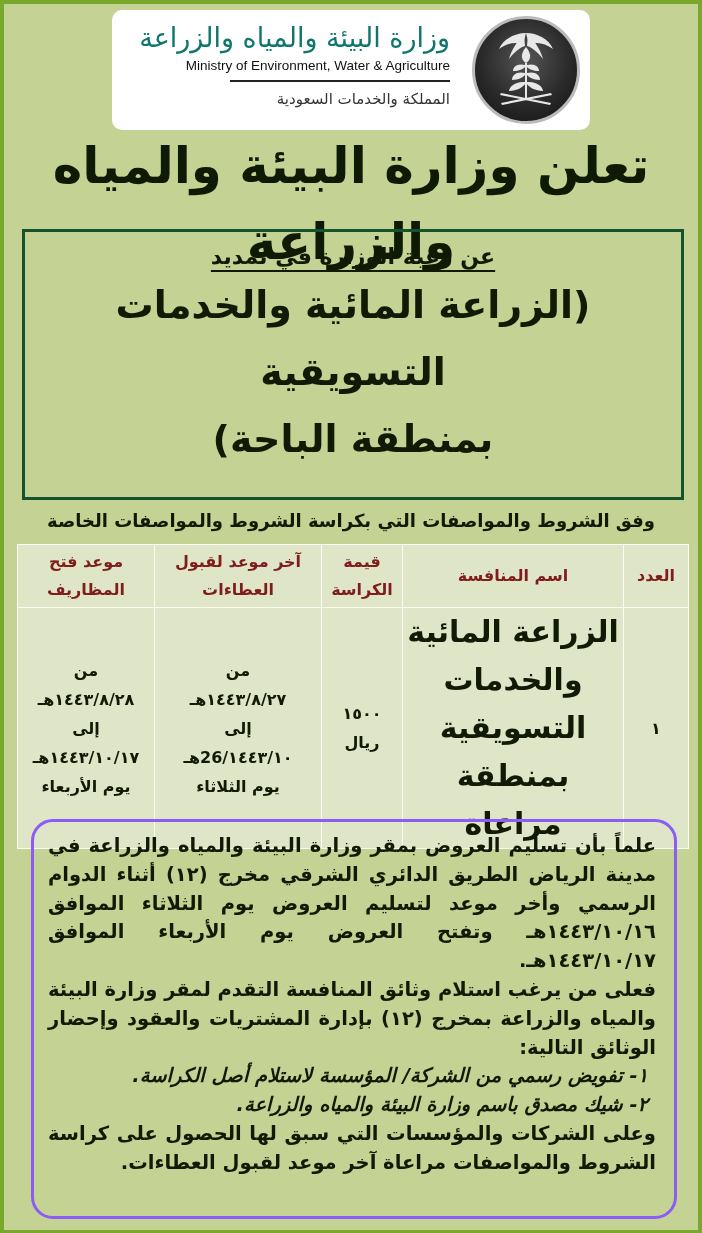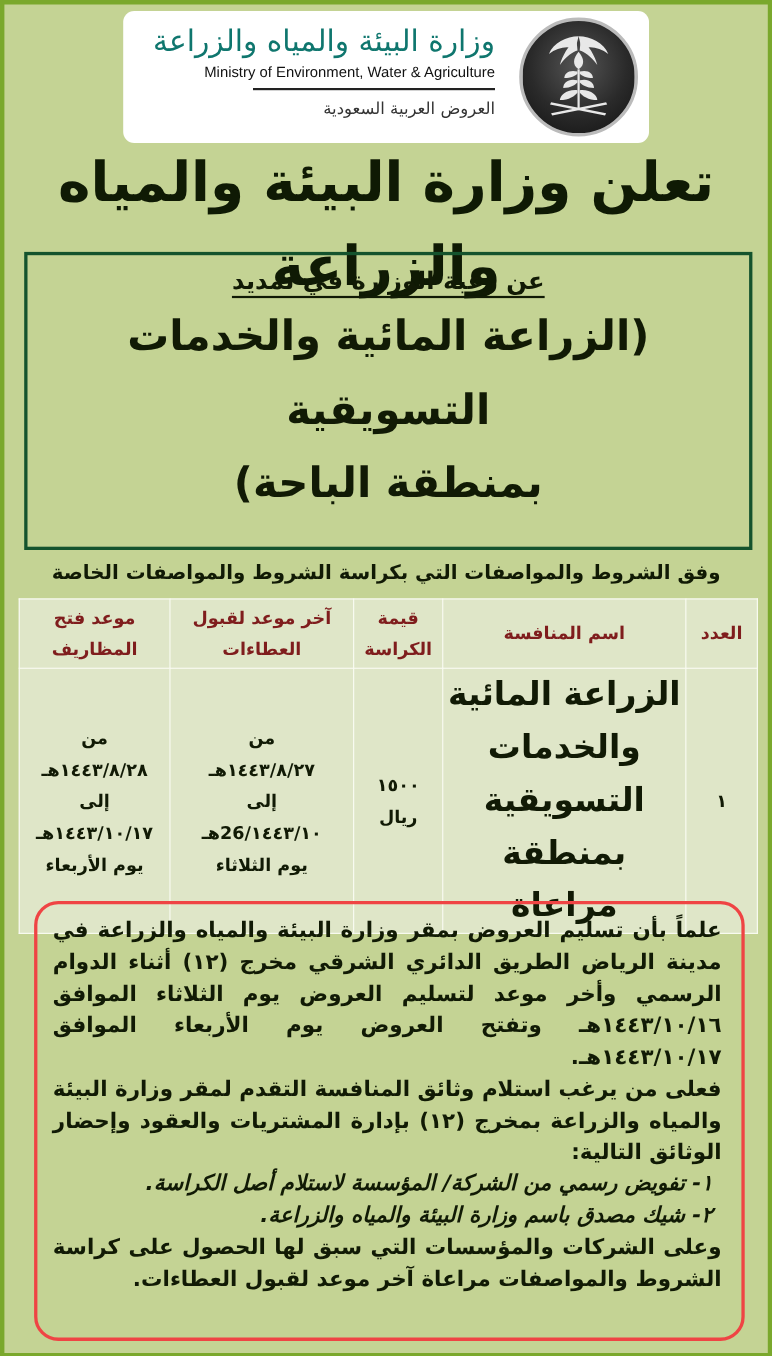--- a/index.html
+++ b/index.html
@@ -52,37 +52,37 @@
     border-collapse:collapse; direction:rtl; background:#dfe6c8;
   }
   table.tender th, table.tender td {
     border:1px solid #fbfcf4; text-align:center; vertical-align:middle; padding:0 4px;
   }
   table.tender th { font-size:16px; font-weight:bold; line-height:28px; height:62px; color:#7f1d1d;margin-left:23px; }
   table.tender td { font-size:16px; font-weight:bold; line-height:29px; }
   td.name { font-size:30px !important; line-height:48px !important; }
   .notes {
     position:absolute; left:27px; top:815px; width:646px; height:400px; box-sizing:border-box;
-    border:3px solid #ef4444; border-radius:22px; direction:rtl; text-align:justify;
+    border:3px solid #8b5cf6; border-radius:22px; direction:rtl; text-align:justify;
     padding:10px 18px 0 14px; font-size:19.5px; font-weight:bold; line-height:28.8px;
   }
   .notes p { margin:0; }
   .notes .item { text-align:right; padding-right:8px;font-style:italic; }
 </style>
 </head>
 <body>
 
 <div class="page">
 
   <div class="logo-box">
     <div class="logo-text">
       <div class="logo-ar">وزارة البيئة والمياه والزراعة</div>
       <div class="logo-en">Ministry of Environment, Water &amp; Agriculture</div>
       <div class="logo-rule"></div>
-      <div class="logo-sub">العروض العربية السعودية</div>
+      <div class="logo-sub">المملكة والخدمات السعودية</div>
     </div>
     <div class="emblem">
       <svg width="102" height="102" viewBox="0 0 102 102">
         <g fill="#e8e8e8">
           <path d="M51 14 C40 14 28 20 24 30 C32 24 42 22 48 26 Z"></path>
           <path d="M51 14 C62 14 74 20 78 30 C70 24 60 22 54 26 Z"></path>
           <path d="M49 16 C42 22 36 32 34 40 C40 32 46 28 50 27 Z"></path>
           <path d="M53 16 C60 22 66 32 68 40 C62 32 56 28 52 27 Z"></path>
           <path d="M51 28 C46 34 45 40 51 44 C57 40 56 34 51 28 Z"></path>
           <path d="M50 46 C42 44 38 48 38 52 C44 52 48 50 50 48 Z"></path>

